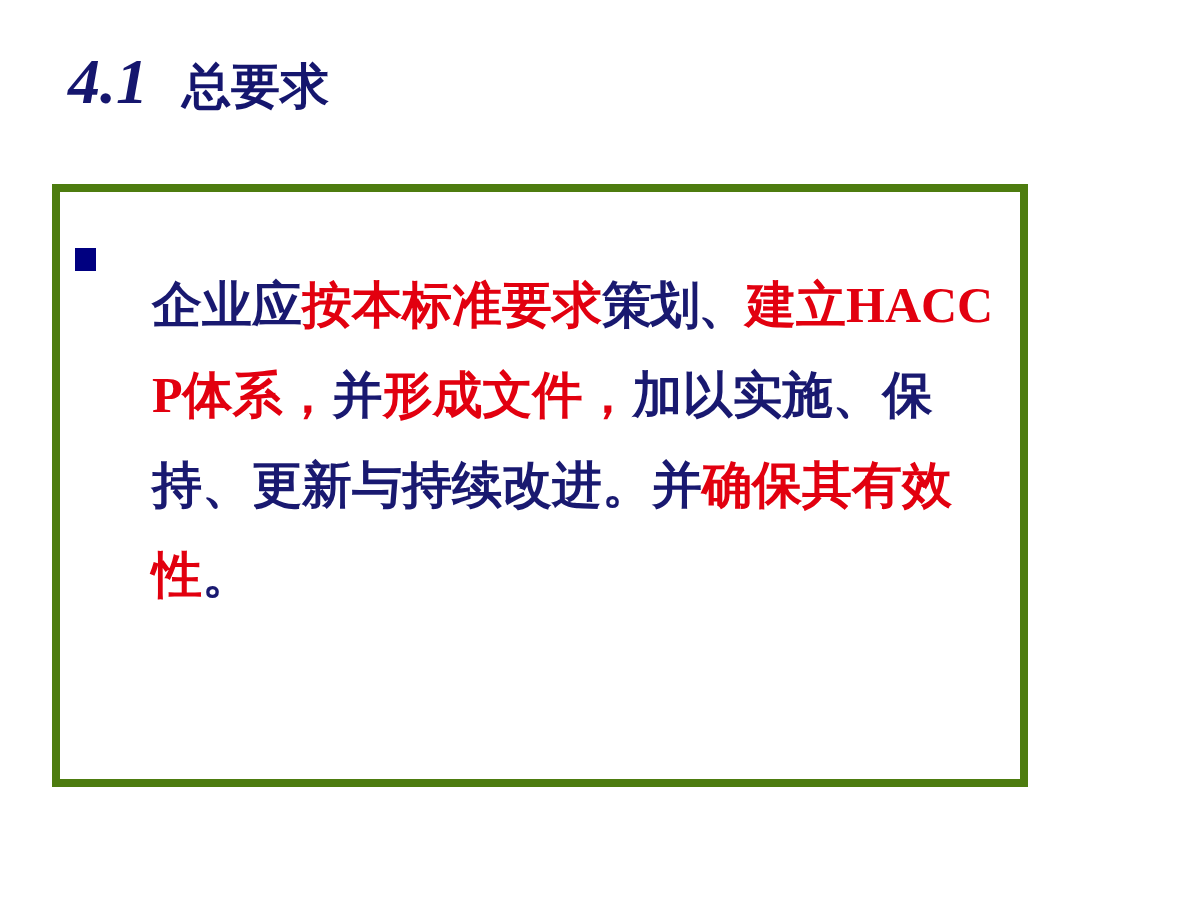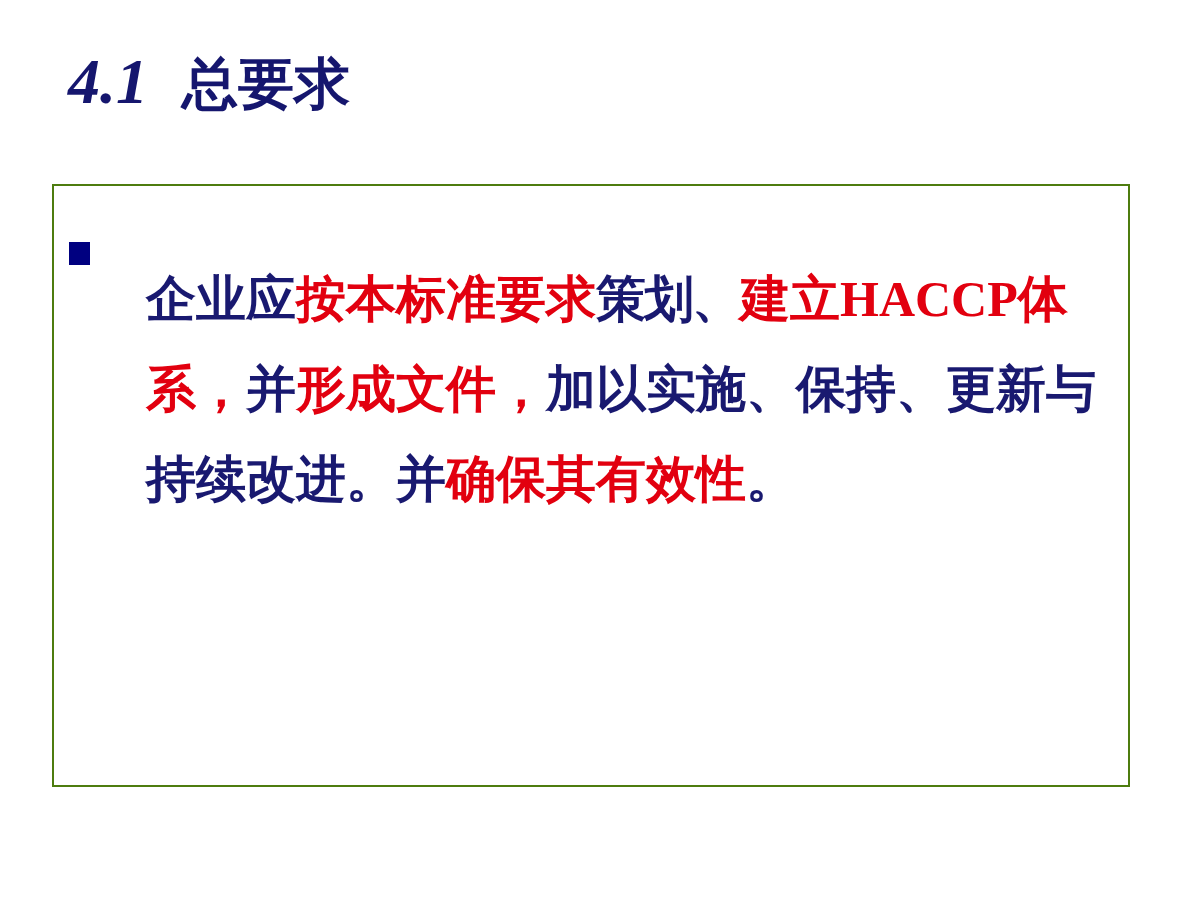--- a/index.html
+++ b/index.html
@@ -43,32 +43,32 @@
     font-weight: bold;
     font-style: italic;
   }
   .slide-title .title-gap {
     display: inline-block;
     width: 34px;
   }
   .slide-title .title-text {
     font-family: "DejaVu Sans", "Liberation Sans", sans-serif;
     font-weight: bold;
-    font-size: 56px;
+    font-size: 49px;
     text-align: center;
   }
 
   
   .content-frame {
     position: absolute;
     left: 52px;
     top: 184px;
-    width: 1078px;
+    width: 976px;
     height: 603px;
-    border: 2px solid #4d7c0f;
+    border: 8px solid #4d7c0f;
     box-sizing: border-box;
     background: #ffffff;
   }
 
   
   .bullet-row {
     position: absolute;
     left: 0;
     top: 0;
     right: 0;

